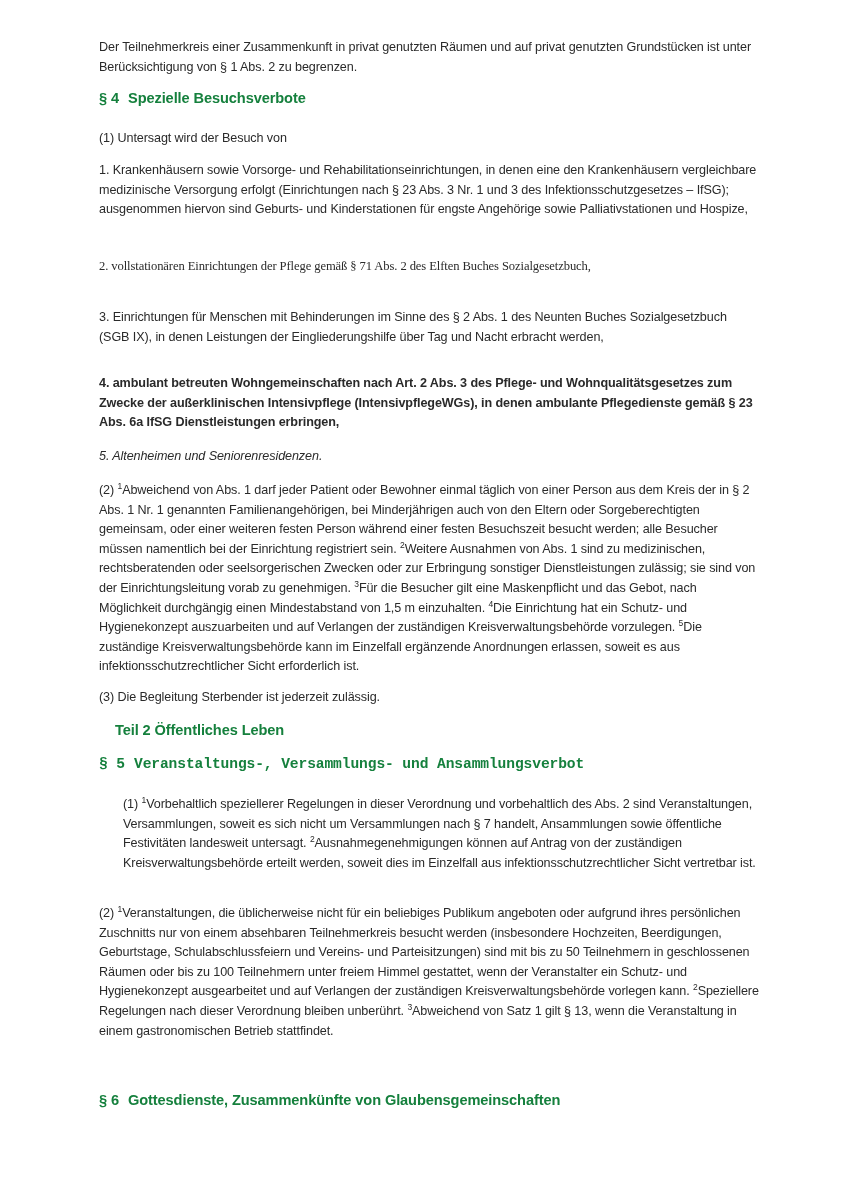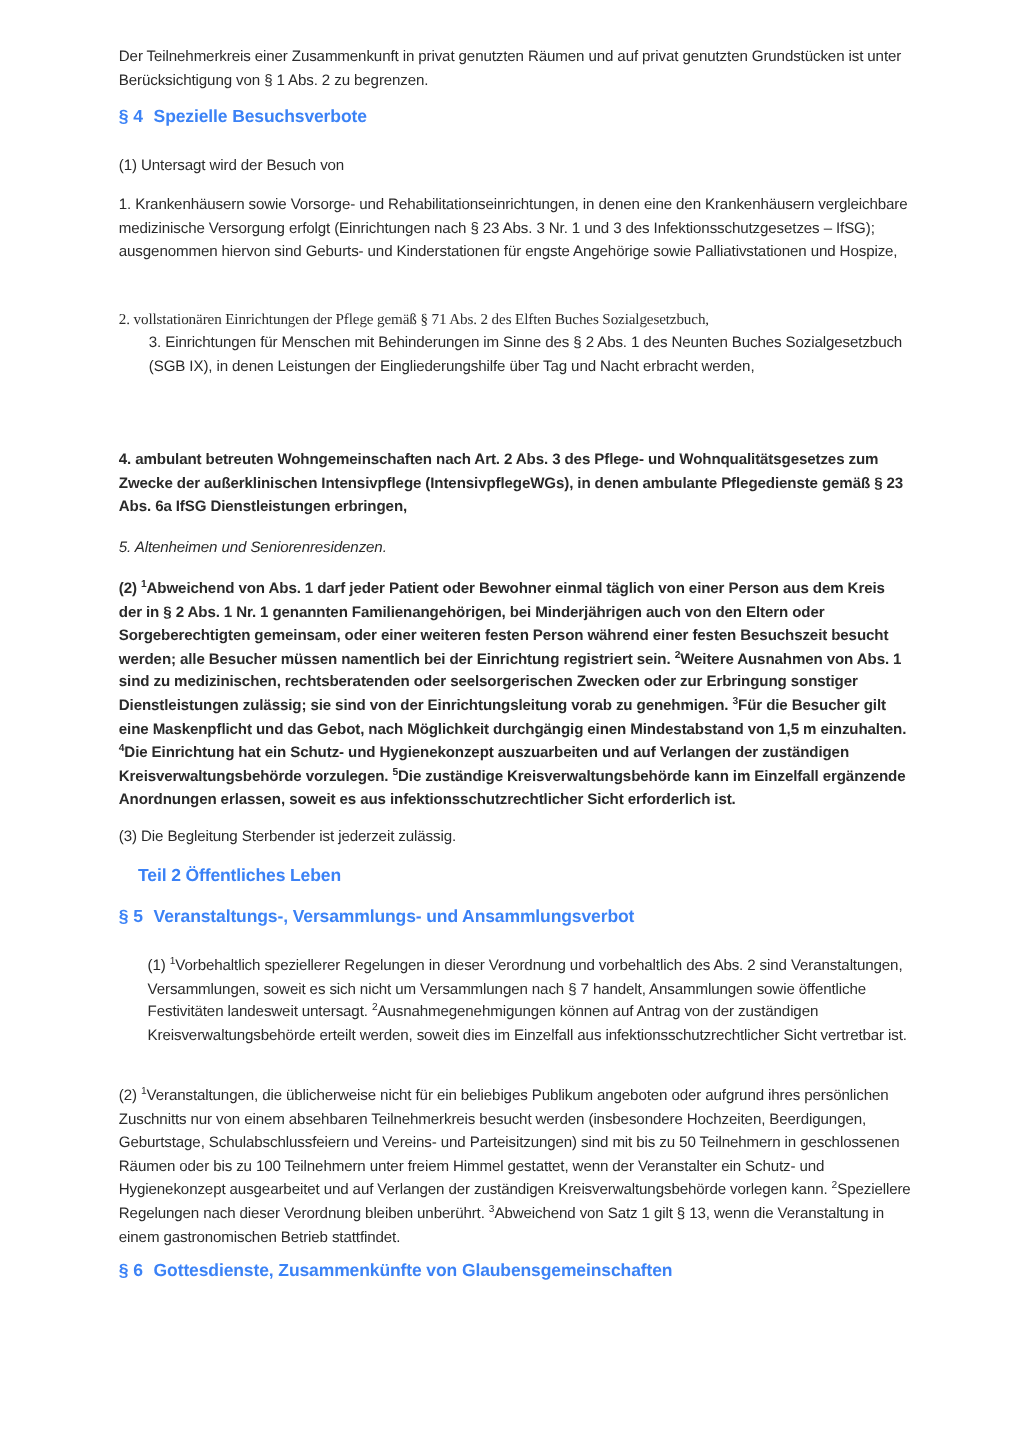--- a/index.html
+++ b/index.html
@@ -2,60 +2,60 @@
 <html><head>
 <meta charset="utf-8">
 <style>
   html, body { margin: 0; padding: 0; background: #ffffff; }
   body {
     width: 847px; height: 1198px; position: relative; overflow: hidden;
     font-family: "Liberation Sans", sans-serif; color: #2a2a2a;
   }
   .page { position: absolute; left: 99px; top: 0; width: 660px; }
   .p { position: absolute; left: 0; width: 660px; font-size: 12.6px; line-height: 19.6px; letter-spacing: -0.1px; }
-  .h { position: absolute; left: 0; font-size: 14.6px; font-weight: bold; color: #3b82f6; letter-spacing: -0.1px; white-space: nowrap; }
+  .h { position: absolute; left: 0; font-size: 14.6px; font-weight: bold; color: #15803d; letter-spacing: -0.1px; white-space: nowrap; }
   .h .num { margin-right: 9px; }
   sup { font-size: 8.5px; vertical-align: 5px; line-height: 0; }
 </style>
 </head>
 <body>
 
 <div class="page">
 
   <div class="p" style="top:38px;">Der Teilnehmerkreis einer Zusammenkunft in privat genutzten Räumen und auf privat genutzten Grundstücken ist unter Berücksichtigung von § 1 Abs. 2 zu begrenzen.</div>
 
   <div class="h" style="top:90px;">
     <span class="num">§ 4</span><span>Spezielle Besuchsverbote</span>
   </div>
 
   <div class="p" style="top:129px;">(1) Untersagt wird der Besuch von</div>
 
   <div class="p" style="top:161px;">1.  Krankenhäusern sowie Vorsorge- und Rehabilitationseinrichtungen, in denen eine den Krankenhäusern vergleichbare medizinische Versorgung erfolgt (Einrichtungen nach § 23 Abs. 3 Nr. 1 und 3 des Infektionsschutzgesetzes – IfSG); ausgenommen hiervon sind Geburts- und Kinderstationen für engste Angehörige sowie Palliativstationen und Hospize,</div>
   <div class="p" style="top:257px;font-family:Liberation Serif, serif;">2.  vollstationären Einrichtungen der Pflege gemäß § 71 Abs. 2 des Elften Buches Sozialgesetzbuch,</div>
-  <div class="p" style="top:276px;margin-left:25px;">3.  Einrichtungen für Menschen mit Behinderungen im Sinne des § 2 Abs. 1 des Neunten Buches Sozialgesetzbuch (SGB IX), in denen Leistungen der Eingliederungshilfe über Tag und Nacht erbracht werden,</div>
+  <div class="p" style="top:308px;">3.  Einrichtungen für Menschen mit Behinderungen im Sinne des § 2 Abs. 1 des Neunten Buches Sozialgesetzbuch (SGB IX), in denen Leistungen der Eingliederungshilfe über Tag und Nacht erbracht werden,</div>
   <div class="p" style="top:374px;font-weight:bold;">4.  ambulant betreuten Wohngemeinschaften nach Art. 2 Abs. 3 des Pflege- und Wohnqualitätsgesetzes zum Zwecke der außerklinischen Intensivpflege (IntensivpflegeWGs), in denen ambulante Pflegedienste gemäß § 23 Abs. 6a IfSG Dienstleistungen erbringen,</div>
   <div class="p" style="top:447px;font-style:italic;">5.  Altenheimen und Seniorenresidenzen.</div>
 
-  <div class="p" style="top:481px;font-weight:bold;">
+  <div class="p" style="top:481px;">
     <span>(2) </span><sup>1</sup><span>Abweichend von Abs. 1 darf jeder Patient oder Bewohner einmal täglich von einer Person aus dem Kreis der in § 2 Abs. 1 Nr. 1 genannten Familienangehörigen, bei Minderjährigen auch von den Eltern oder Sorgeberechtigten gemeinsam, oder einer weiteren festen Person während einer festen Besuchszeit besucht werden; alle Besucher müssen namentlich bei der Einrichtung registriert sein. </span><sup>2</sup><span>Weitere Ausnahmen von Abs. 1 sind zu medizinischen, rechtsberatenden oder seelsorgerischen Zwecken oder zur Erbringung sonstiger Dienstleistungen zulässig; sie sind von der Einrichtungsleitung vorab zu genehmigen. </span><sup>3</sup><span>Für die Besucher gilt eine Maskenpflicht und das Gebot, nach Möglichkeit durchgängig einen Mindestabstand von 1,5 m einzuhalten. </span><sup>4</sup><span>Die Einrichtung hat ein Schutz- und Hygienekonzept auszuarbeiten und auf Verlangen der zuständigen Kreisverwaltungsbehörde vorzulegen. </span><sup>5</sup><span>Die zuständige Kreisverwaltungsbehörde kann im Einzelfall ergänzende Anordnungen erlassen, soweit es aus infektionsschutzrechtlicher Sicht erforderlich ist.</span>
   </div>
 
   <div class="p" style="top:688px;">(3) Die Begleitung Sterbender ist jederzeit zulässig.</div>
 
   <div class="h" style="top:722px;margin-left:16px;">Teil 2 Öffentliches Leben</div>
 
-  <div class="h" style="top:756px;">
+  <div class="h" style="top:756px;font-family:Liberation Mono, monospace;">
     <span class="num">§ 5</span><span>Veranstaltungs-, Versammlungs- und Ansammlungsverbot</span>
   </div>
 
   <div class="p" style="top:795px;margin-left:24px;">
     <span>(1) </span><sup>1</sup><span>Vorbehaltlich speziellerer Regelungen in dieser Verordnung und vorbehaltlich des Abs. 2 sind Veranstaltungen, Versammlungen, soweit es sich nicht um Versammlungen nach § 7 handelt, Ansammlungen sowie öffentliche Festivitäten landesweit untersagt. </span><sup>2</sup><span>Ausnahmegenehmigungen können auf Antrag von der zuständigen Kreisverwaltungsbehörde erteilt werden, soweit dies im Einzelfall aus infektionsschutzrechtlicher Sicht vertretbar ist.</span>
   </div>
 
   <div class="p" style="top:904px;">
     <span>(2) </span><sup>1</sup><span>Veranstaltungen, die üblicherweise nicht für ein beliebiges Publikum angeboten oder aufgrund ihres persönlichen Zuschnitts nur von einem absehbaren Teilnehmerkreis besucht werden (insbesondere Hochzeiten, Beerdigungen, Geburtstage, Schulabschlussfeiern und Vereins- und Parteisitzungen) sind mit bis zu 50 Teilnehmern in geschlossenen Räumen oder bis zu 100 Teilnehmern unter freiem Himmel gestattet, wenn der Veranstalter ein Schutz- und Hygienekonzept ausgearbeitet und auf Verlangen der zuständigen Kreisverwaltungsbehörde vorlegen kann. </span><sup>2</sup><span>Speziellere Regelungen nach dieser Verordnung bleiben unberührt. </span><sup>3</sup><span>Abweichend von Satz 1 gilt § 13, wenn die Veranstaltung in einem gastronomischen Betrieb stattfindet.</span>
   </div>
 
-  <div class="h" style="top:1051px;text-align:right;">
+  <div class="h" style="top:1092px;text-align:right;">
     <span class="num">§ 6</span><span>Gottesdienste, Zusammenkünfte von Glaubensgemeinschaften</span>
   </div>
 
 </div>
 
 </body></html>

